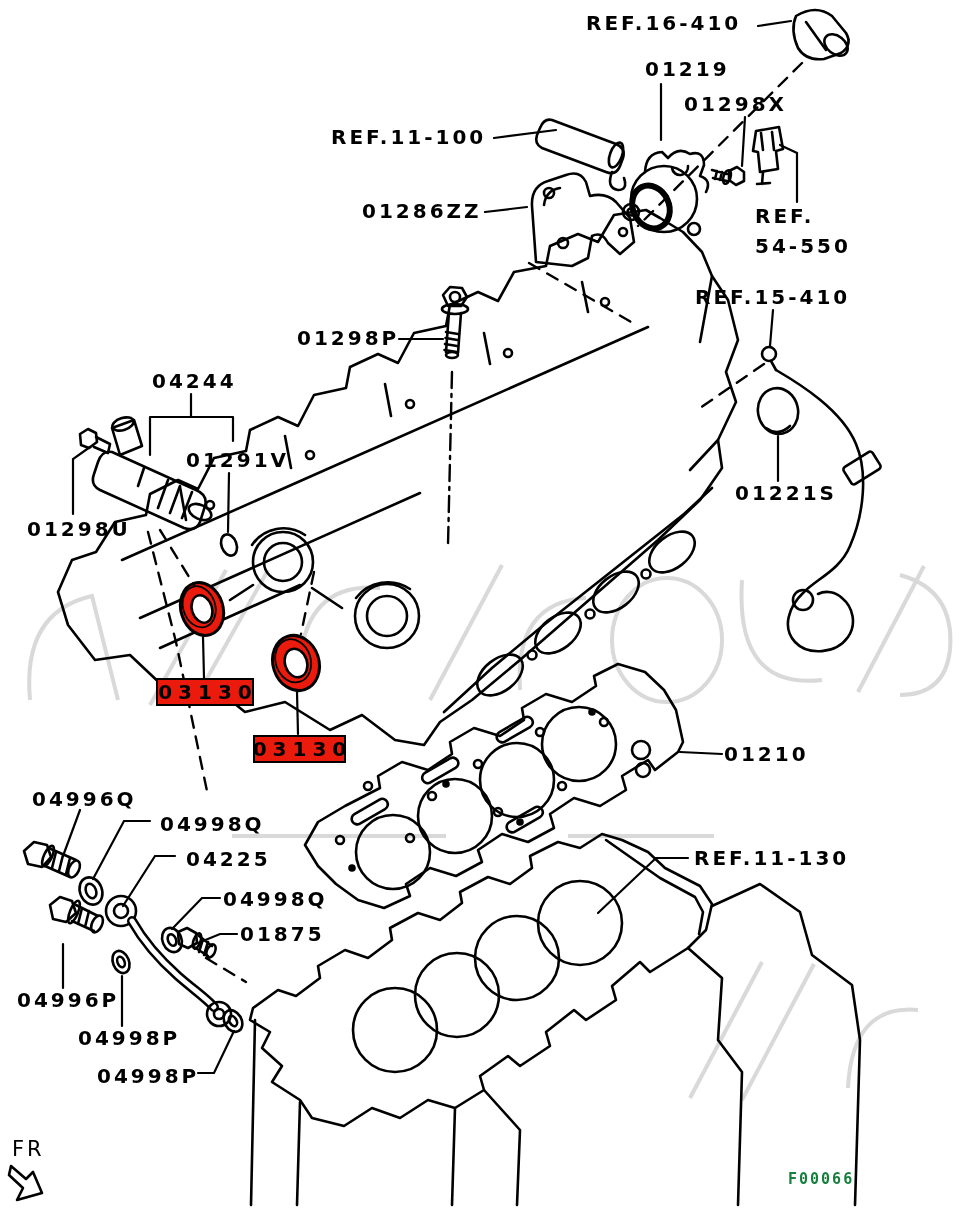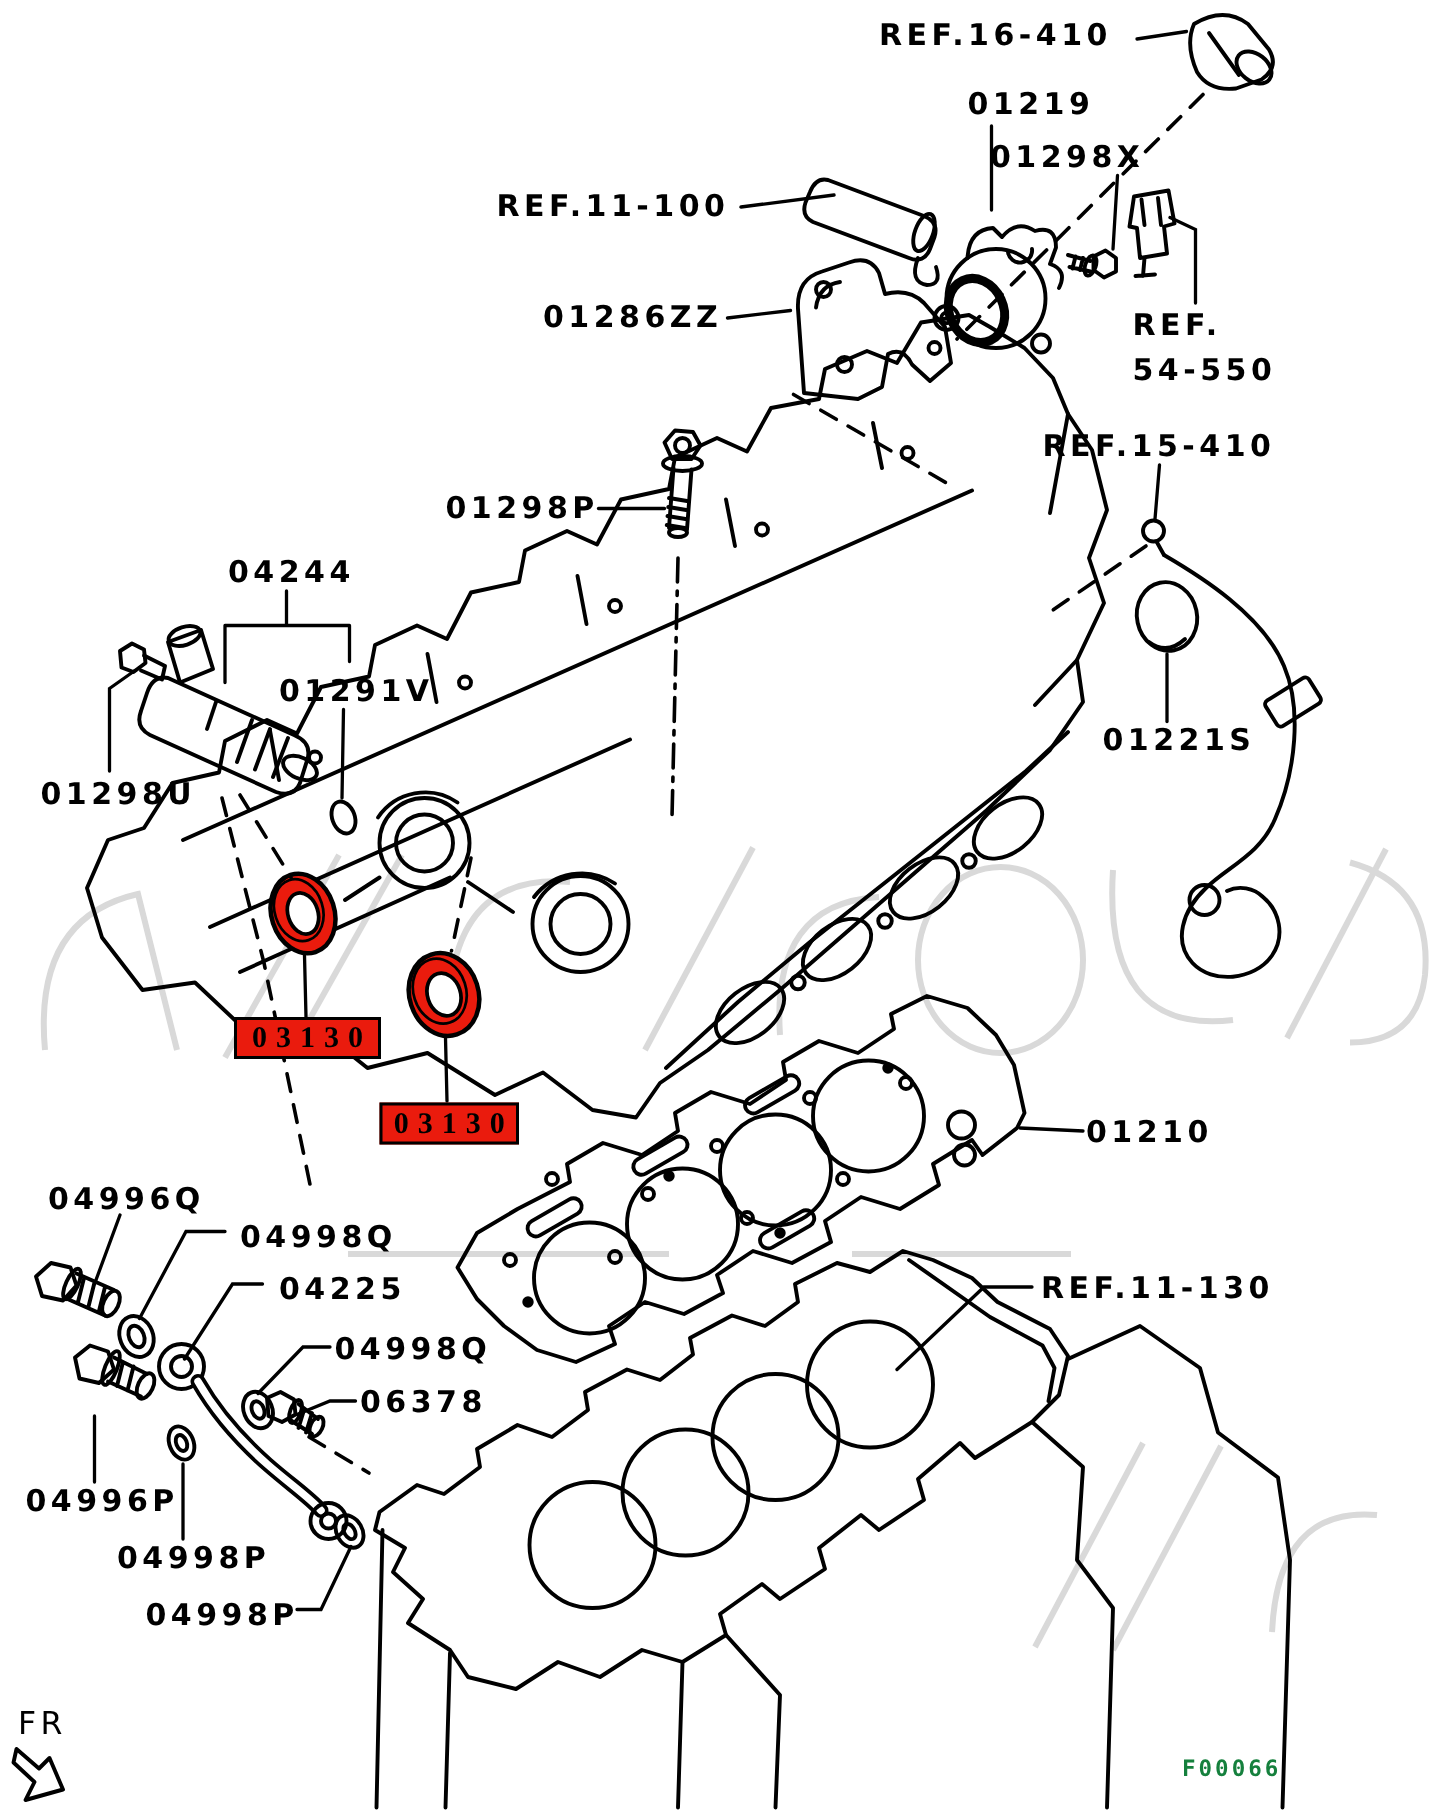--- a/index.html
+++ b/index.html
@@ -3,21 +3,21 @@
 <meta charset="utf-8">
 <style>
   html,body{margin:0;padding:0;background:#fff;}
   .canvas{position:relative;width:960px;height:1210px;background:#fff;overflow:hidden;
           font-family:"DejaVu Sans","Liberation Sans",sans-serif;padding-left:32px;}
   svg{position:absolute;left:0;top:0;}
   .lbl{position:absolute;font-weight:bold;font-size:20px;letter-spacing:3px;
        color:#000;white-space:nowrap;line-height:1;}
   .red-box{position:absolute;box-sizing:border-box;display:flex;align-items:center;justify-content:center;
        background:#ea1b0d;border:2px solid #000;color:#000;font-weight:bold;font-size:20px;
-       letter-spacing:6px;padding:0 0 0 6px;height:28px;line-height:1;font-family:Liberation Serif, serif;}
+       letter-spacing:6px;padding:0 0 0 6px;height:28px;line-height:1;}
   .fr{position:absolute;font-weight:normal;font-size:21px;letter-spacing:3px;color:#000;line-height:1;}
   .fig{position:absolute;font-weight:bold;font-size:15px;letter-spacing:2px;color:#15803d;
        font-family:"DejaVu Sans Mono","Liberation Mono",monospace;line-height:1;}
 </style>
 </head>
 <body>
 
 <div class="canvas">
 
 <svg width="960" height="1210" viewBox="0 0 960 1210">
@@ -312,38 +312,38 @@
   </g>
   <g stroke="#000" stroke-width="2.4" fill="none" stroke-dasharray="16 6 3 6" stroke-linecap="round">
     <path d="M 452 372 L 448 545"></path>
   </g>
 
   <path d="M 11 1166 L 26 1179 L 33 1172 L 42 1193 L 17 1200 L 23 1188 L 9 1175 Z" fill="#fff" stroke="#000" stroke-width="2.6" stroke-linejoin="round"></path>
 </svg>
 
   <div class="lbl" style="left:586px;top:13px">REF.16-410</div>
   <div class="lbl" style="left:645px;top:59px">01219</div>
-  <div class="lbl" style="left:660px;top:94px">01298X</div>
+  <div class="lbl" style="left:684px;top:94px">01298X</div>
   <div class="lbl" style="left:331px;top:127px">REF.11-100</div>
   <div class="lbl" style="left:362px;top:201px">01286ZZ</div>
   <div class="lbl" style="left:755px;top:206px">REF.</div>
   <div class="lbl" style="left:755px;top:236px">54-550</div>
   <div class="lbl" style="left:695px;top:287px">REF.15-410</div>
   <div class="lbl" style="left:297px;top:328px">01298P</div>
   <div class="lbl" style="left:152px;top:371px">04244</div>
   <div class="lbl" style="left:186px;top:450px">01291V</div>
   <div class="lbl" style="left:27px;top:519px">01298U</div>
   <div class="lbl" style="left:735px;top:483px">01221S</div>
   <div class="lbl" style="left:724px;top:744px">01210</div>
   <div class="lbl" style="left:694px;top:848px">REF.11-130</div>
   <div class="lbl" style="left:32px;top:789px">04996Q</div>
   <div class="lbl" style="left:160px;top:814px">04998Q</div>
   <div class="lbl" style="left:186px;top:849px">04225</div>
   <div class="lbl" style="left:223px;top:889px">04998Q</div>
-  <div class="lbl" style="left:240px;top:924px">06378</div>
+  <div class="lbl" style="left:240px;top:924px">01875</div>
   <div class="lbl" style="left:17px;top:990px">04996P</div>
   <div class="lbl" style="left:78px;top:1028px">04998P</div>
   <div class="lbl" style="left:97px;top:1066px">04998P</div>
 
   <div class="red-box" style="left:156px;top:678px;width:98px">03130</div>
   <div class="red-box" style="left:253px;top:735px;width:93px">03130</div>
 
   <div class="fr" style="left:12px;top:1139px">FR</div>
   <div class="fig" style="left:788px;top:1172px">F00066</div>
 

